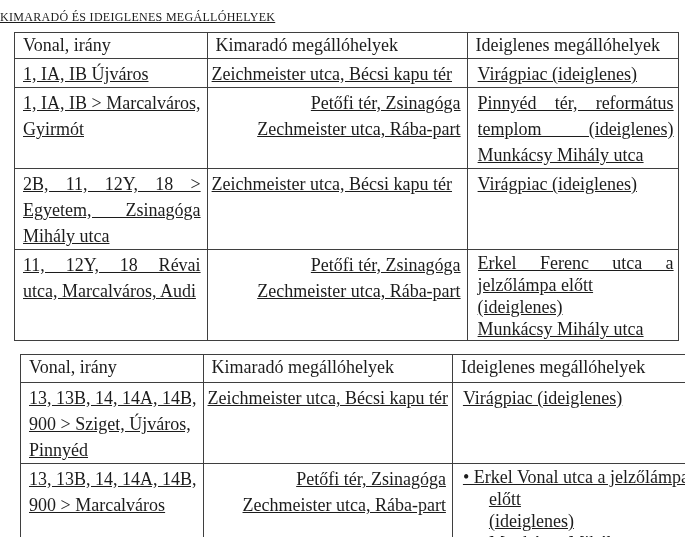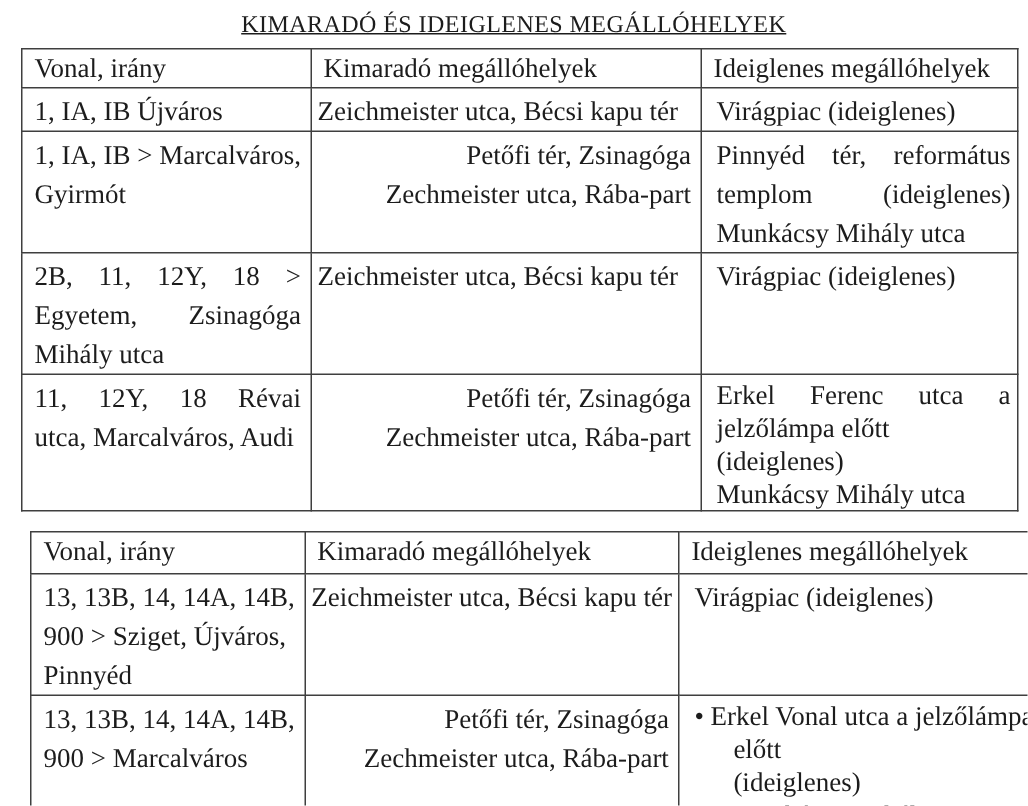--- a/index.html
+++ b/index.html
@@ -9,24 +9,23 @@
   }
   body {
     width: 685px;
     height: 537px;
     overflow: hidden;
     font-family: "Liberation Serif", "DejaVu Serif", serif;
     color: #1c1c1c;
   }
   .title {
     margin: 8px 0 6px 0;
-    font-size: 16px;
+    font-size: 12px;
     line-height: 18px;
     font-weight: normal;
-    text-align: center;
     text-decoration: underline;
     letter-spacing: 0.3px;
     font-weight: 500;
   }
   table.t {
     border-collapse: collapse;
     table-layout: fixed;
     background: #fff;
   }
   table.t1 { margin-left: 14px; }
@@ -37,21 +36,21 @@
     font-size: 18px;
     font-weight: normal;
     text-align: left;
     padding: 2px 6px 0 8px;
     overflow: hidden;
   }
   .t th {
     padding: 4px 6px 2px 8px;
     line-height: 17px;
   }
-  .line { line-height: 26px; white-space: nowrap; }
+  .line { line-height: 26px; white-space: nowrap; text-decoration: underline; }
   
   .just {
     white-space: normal;
     text-align: justify;
     height: 26px;
     overflow: hidden;
   }
   .just::after { content: ""; display: inline-block; width: 100%; }
   
   td.cl { padding-left: 32px; text-align: right; }

